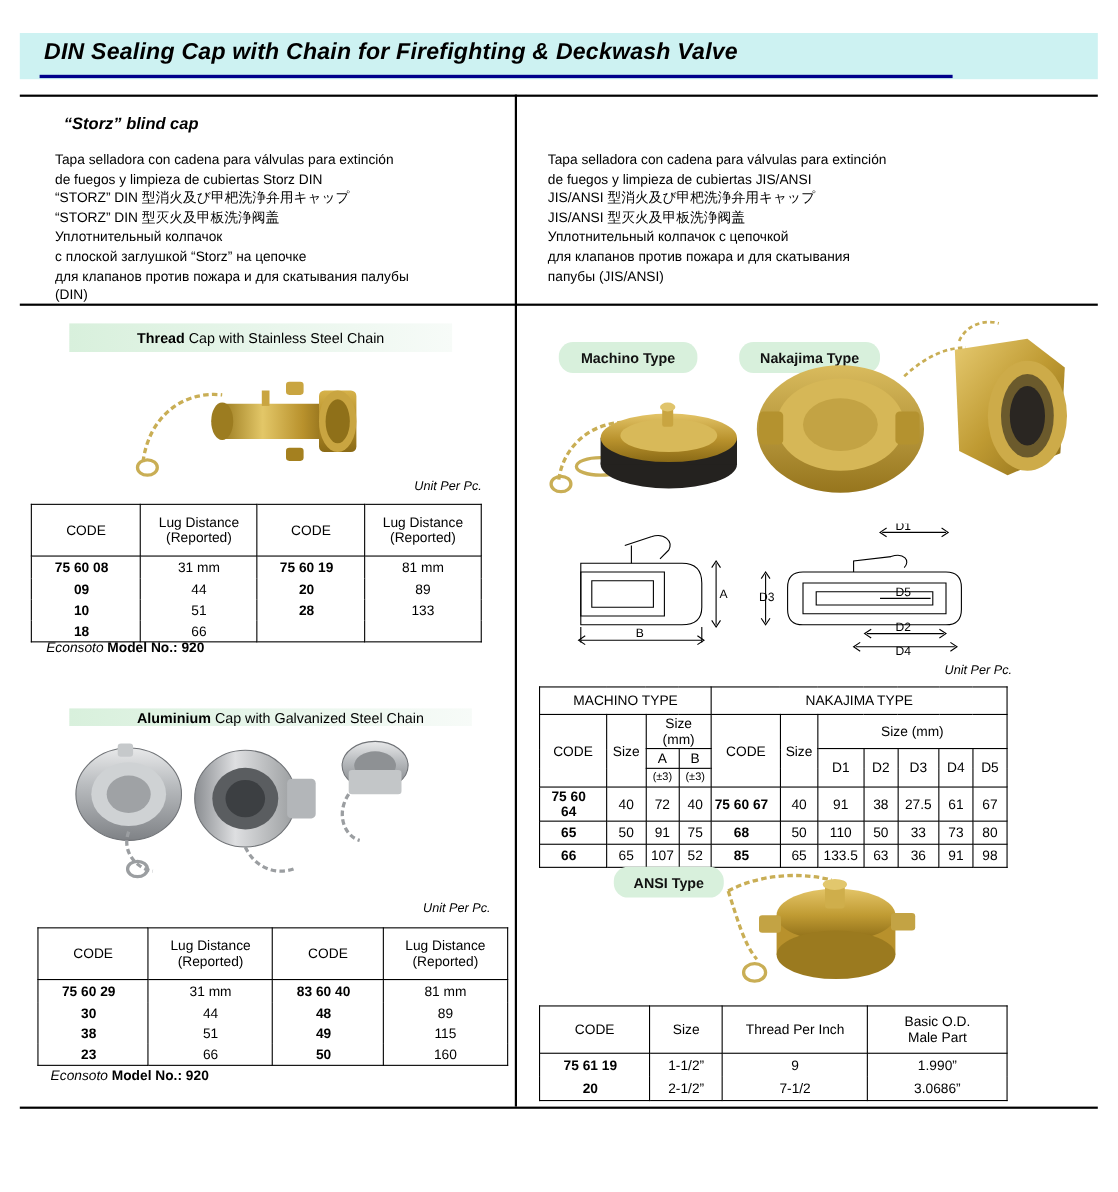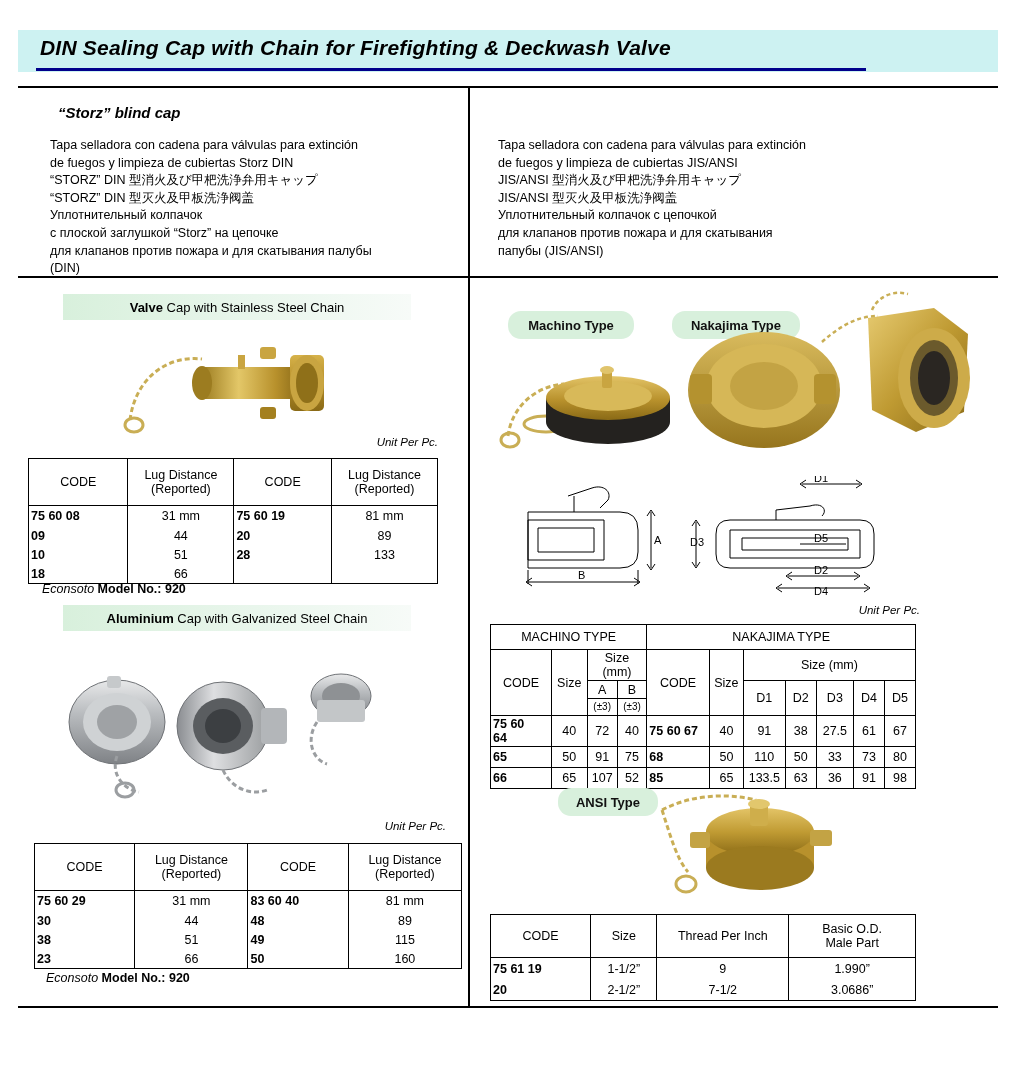--- a/index.html
+++ b/index.html
@@ -104,21 +104,21 @@
     text-align: center;
     font-weight: normal;
     padding: 1px 2px;
   }
   table.grid .hd {
     font-size: 12.5px;
     line-height: 14px;
   }
   table.grid .code {
     font-weight: bold;
-    text-align: left;
+    text-align: center;
     padding-right: 10px;
   }
   .unit-per-pc {
     position: absolute;
     font-size: 11.5px;
     font-style: italic;
     text-align: right;
   }
   .model-no {
     position: absolute;
@@ -149,21 +149,21 @@
   <div class="desc cjk" style="left:50px; top:137px; width:410px;">Tapa selladora con cadena para válvulas para extinción
 de fuegos y limpieza de cubiertas Storz DIN
 “STORZ” DIN 型消火及び甲杷洗浄弁用キャップ
 “STORZ” DIN 型灭火及甲板洗浄阀盖
 Уплотнительный колпачок
 с плоской заглушкой “Storz” на цепочке
 для клапанов против пожара и для скатывания палубы
 (DIN)</div>
 
   <div class="green-bar" style="left:63px; top:294px; width:348px; height:26px;">
-    <span><b>Valve</b><span> Cap with Stainless Steel Chain</span></span>
+    <span><b>Thread</b><span> Cap with Stainless Steel Chain</span></span>
   </div>
 
   <svg class="fig" style="left:120px; top:325px;" width="250" height="120" viewBox="0 0 250 120">
     <defs>
       <linearGradient id="brassG" x1="0" y1="0" x2="0" y2="1">
         <stop offset="0%" stop-color="#d6b24a"></stop>
         <stop offset="45%" stop-color="#b8912c"></stop>
         <stop offset="100%" stop-color="#8a6a16"></stop>
       </linearGradient>
       <linearGradient id="brassG2" x1="0" y1="0" x2="1" y2="0">
@@ -225,21 +225,21 @@
       <td class="code" style="border-top:none;"></td>
       <td style="border-top:none;"></td>
     </tr>
   </tbody>
     </table>
 
   <div class="model-no" style="left:42px; top:582px;">
     <span>Econsoto </span><b>Model No.: 920</b>
   </div>
 
-  <div class="green-bar" style="left:63px; top:605px; width:348px; height:26px;">
+  <div class="green-bar" style="left:63px; top:644px; width:348px; height:16px;padding-left:18px;">
     <span><b>Aluminium</b><span> Cap with Galvanized Steel Chain</span></span>
   </div>
 
   <svg class="fig" style="left:55px; top:660px;" width="340" height="150" viewBox="0 0 340 150">
     <defs>
       <linearGradient id="aluG" x1="0" y1="0" x2="0" y2="1">
         <stop offset="0%" stop-color="#e8e9ea"></stop>
         <stop offset="40%" stop-color="#b9bcbf"></stop>
         <stop offset="100%" stop-color="#7f8286"></stop>
       </linearGradient>

